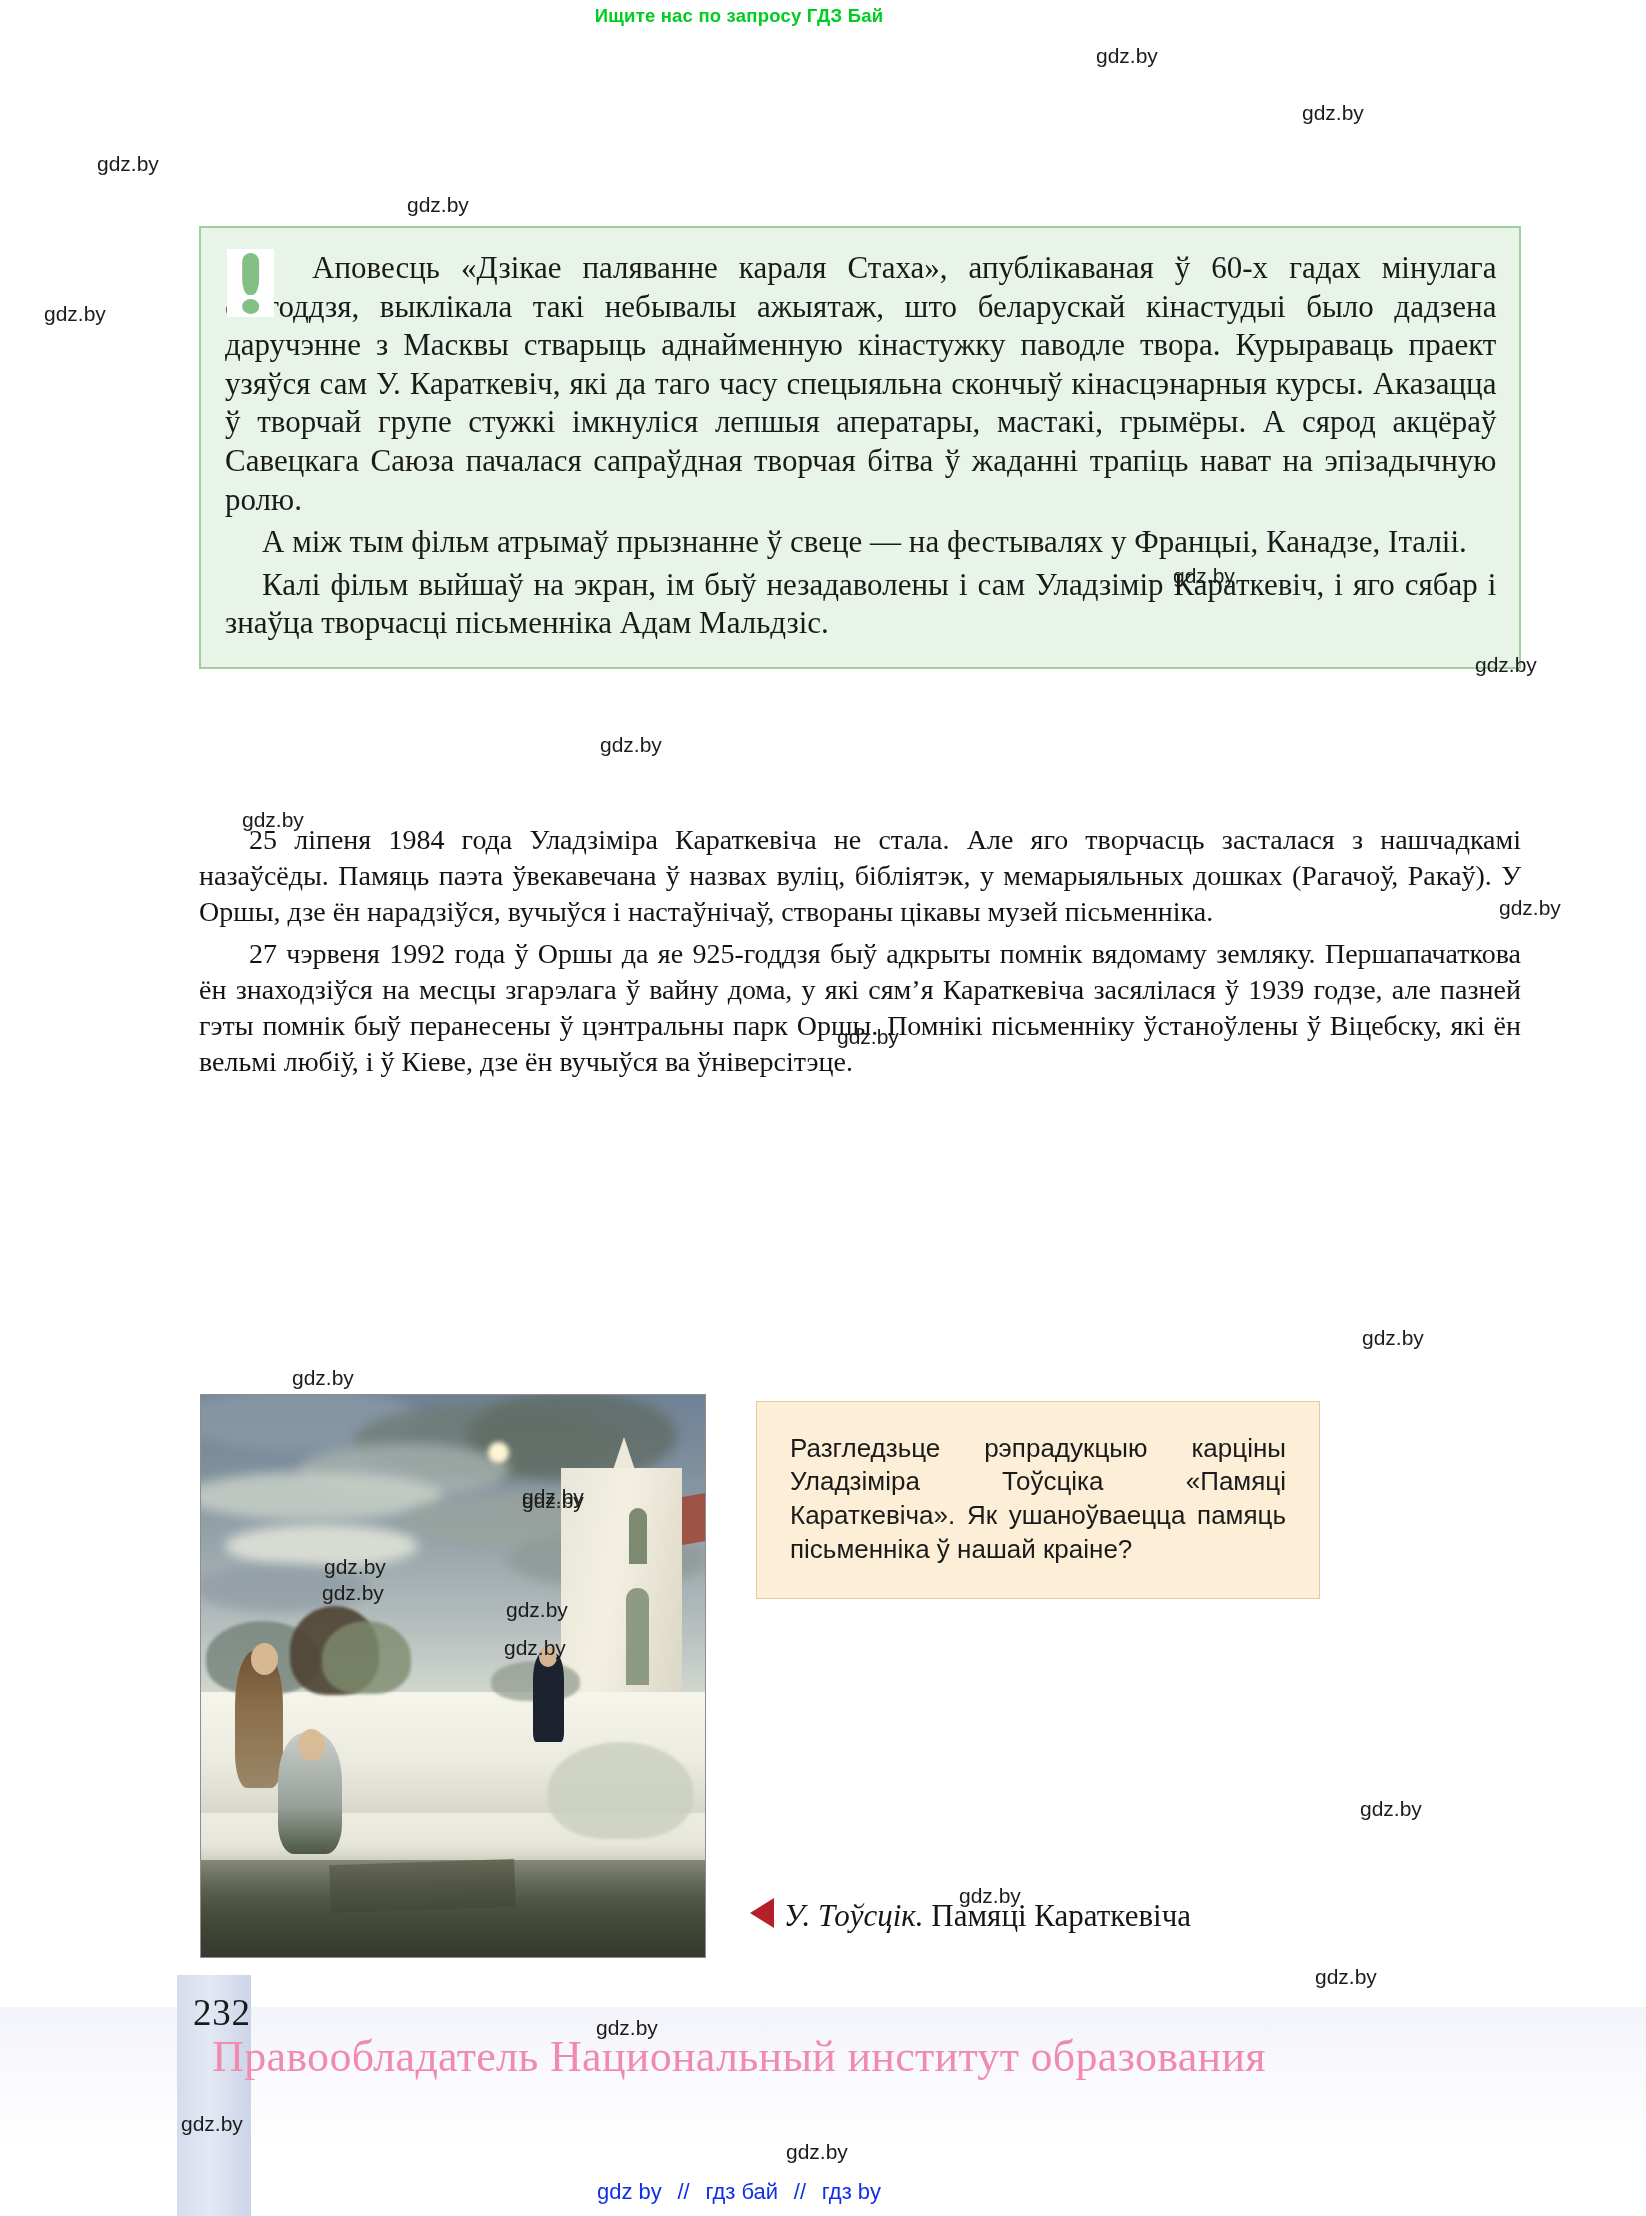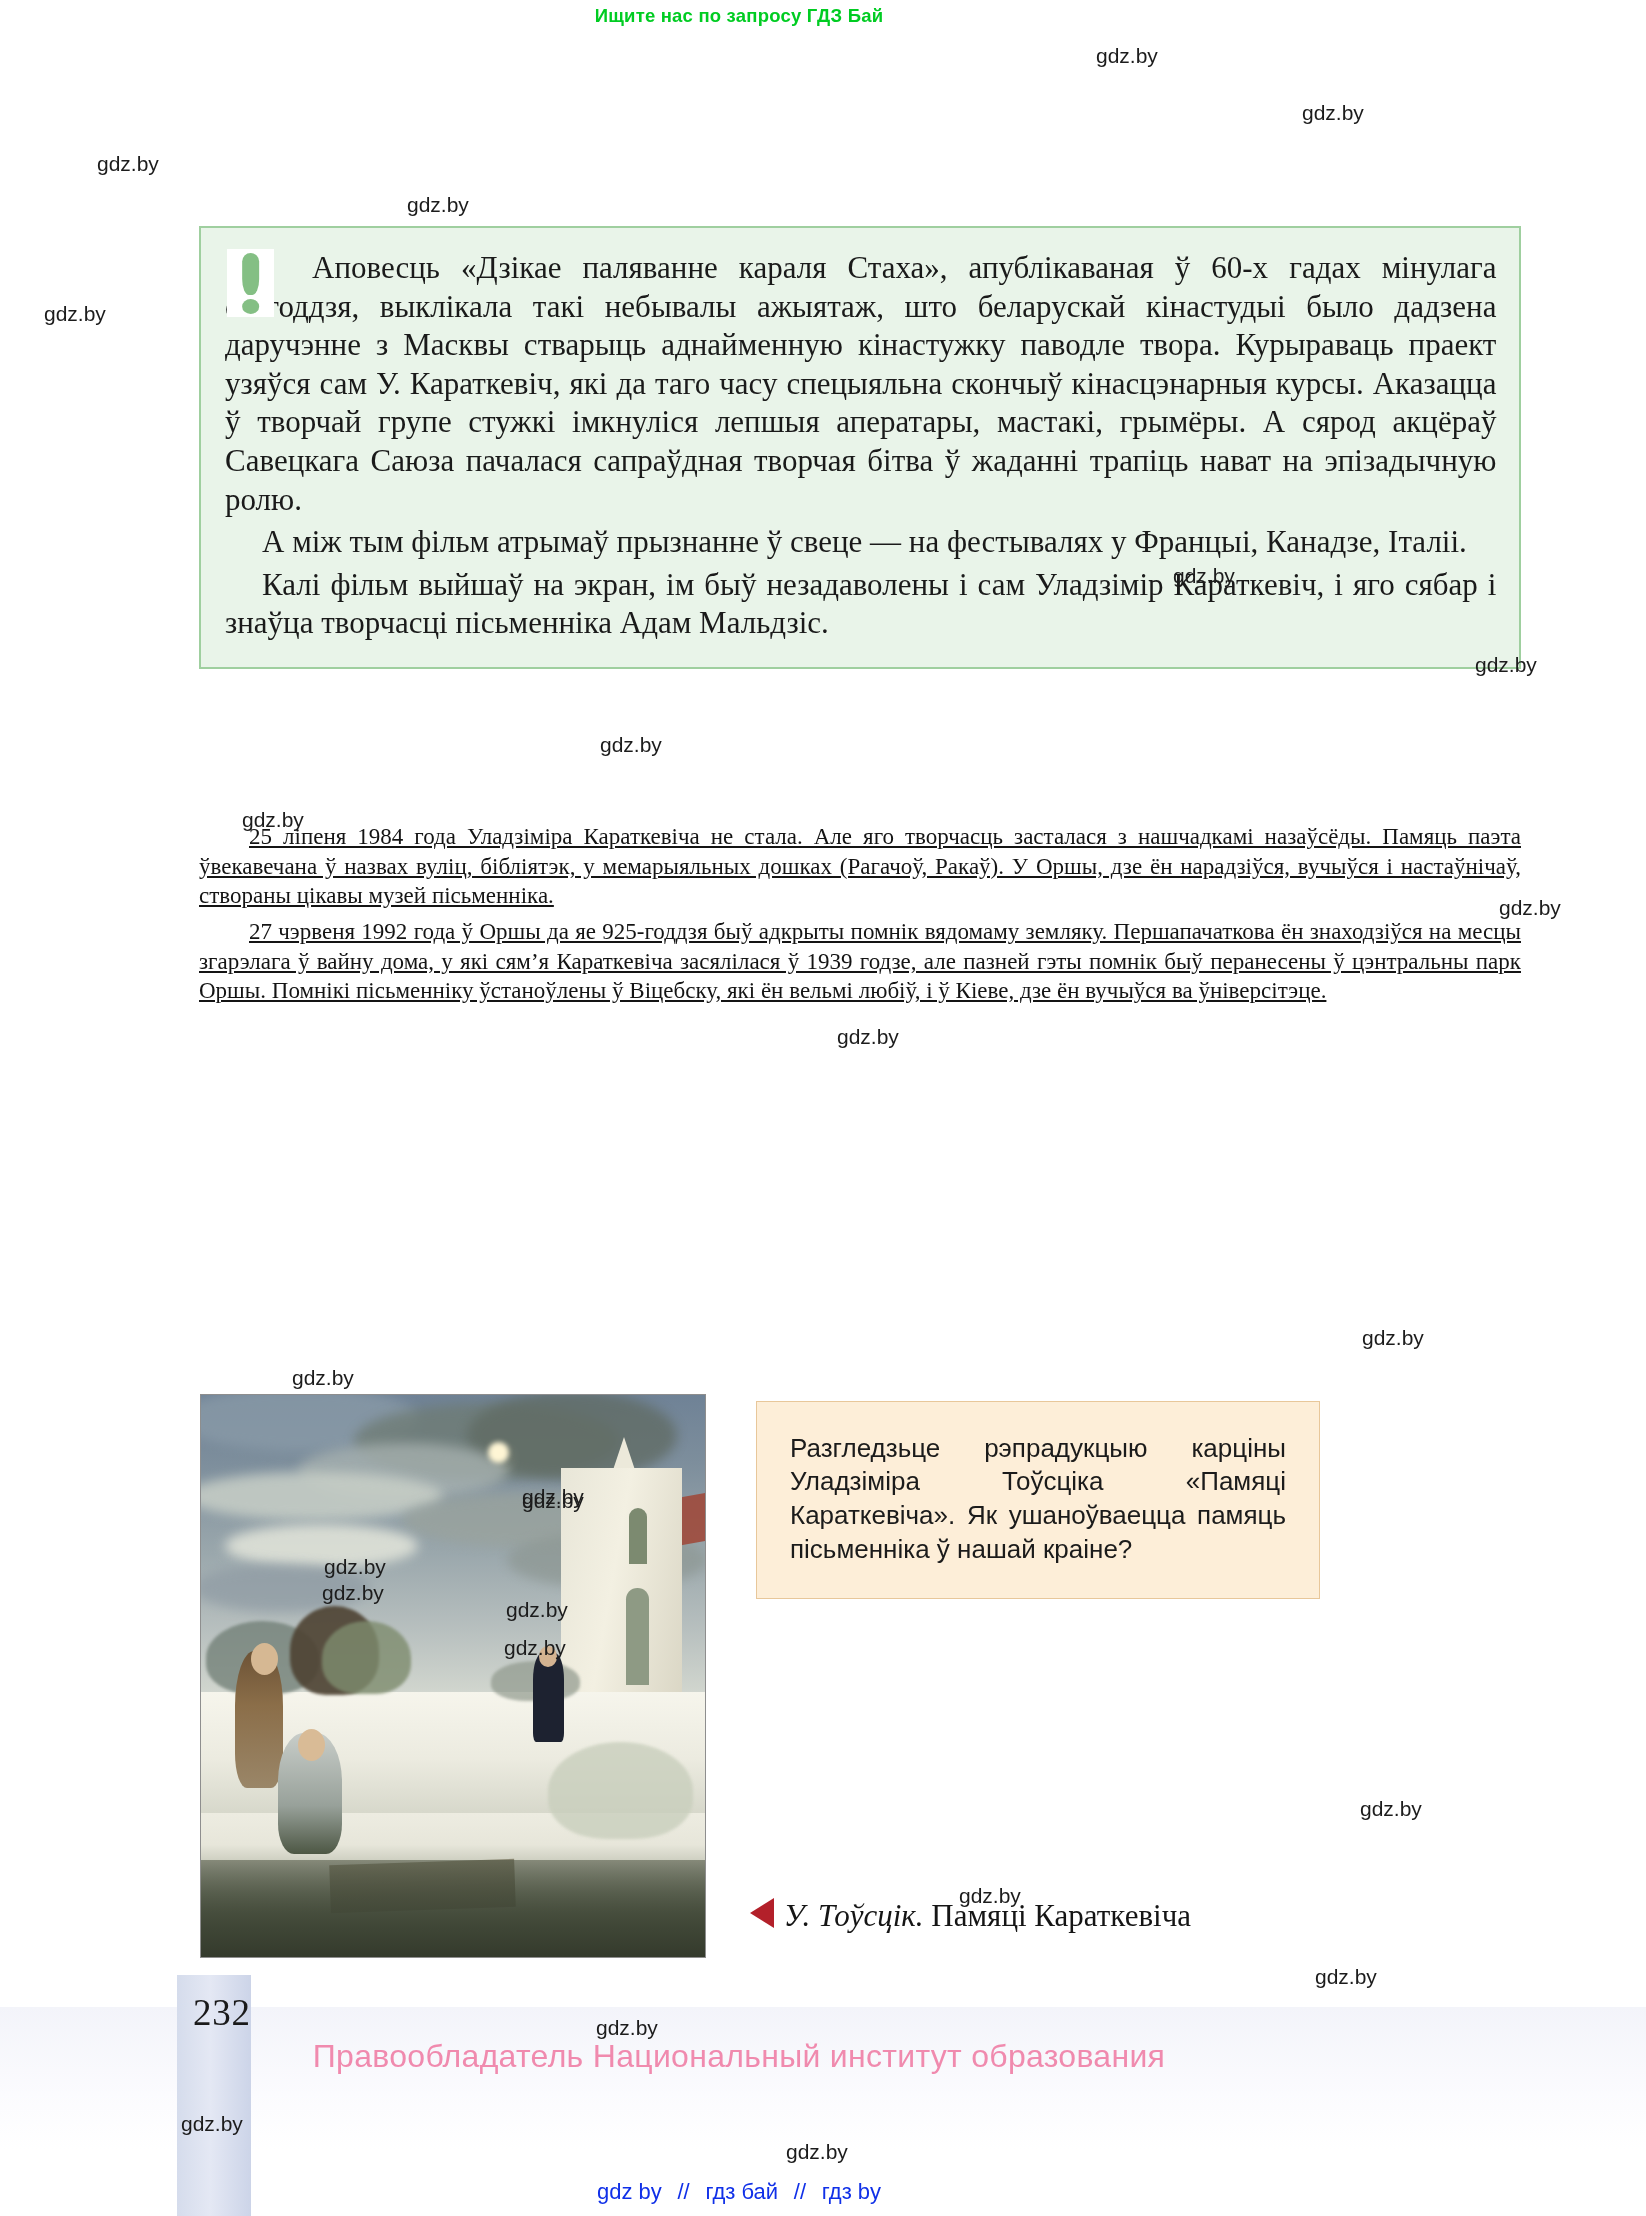--- a/index.html
+++ b/index.html
@@ -91,26 +91,25 @@
 
   
   .body-text {
     position: absolute;
     left: 199px;
     top: 822px;
     width: 1322px;
   }
   .body-text p {
     margin: 0 0 6.4px 0;
-    font-size: 23px;
+    font-size: 28px;
     line-height: 1.285;
     text-align: justify;
     color: #141414;
     text-indent: 50px;
-    text-decoration: underline;
   }
 
   
   .painting-wrap {
     position: absolute;
     left: 200px;
     top: 1394px;
     width: 506px;
     height: 564px;
     border: 0.8px solid #8e8e8e;
@@ -252,25 +251,24 @@
     color: #1a1a1a;
     letter-spacing: 0.8px;
   }
 
   
   .copyright {
     position: absolute;
     left: 0; top: 2031px;
     width: 100%;
     text-align: center;
-    font-family: Liberation Sans, sans-serif;
-    font-size: 32px;
+    font-family: Liberation Serif, serif;
+    font-size: 44px;
     color: #f08aae;
     letter-spacing: 0.3px;
-    margin-top: 7px;
   }
 
   
   .footer-links {
     position: absolute;
     left: 0; bottom: 11.3px;
     width: 100%;
     text-align: center;
     font-family: "Liberation Sans", sans-serif;
     font-size: 22px;

